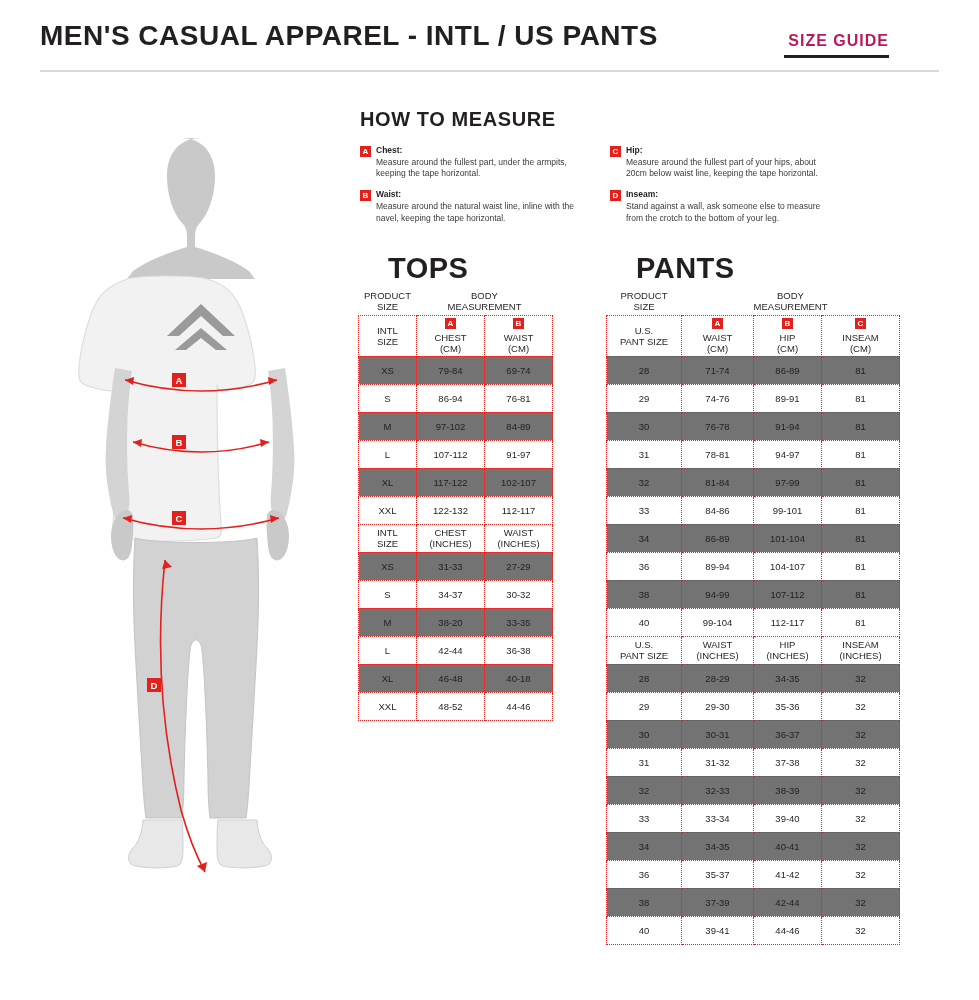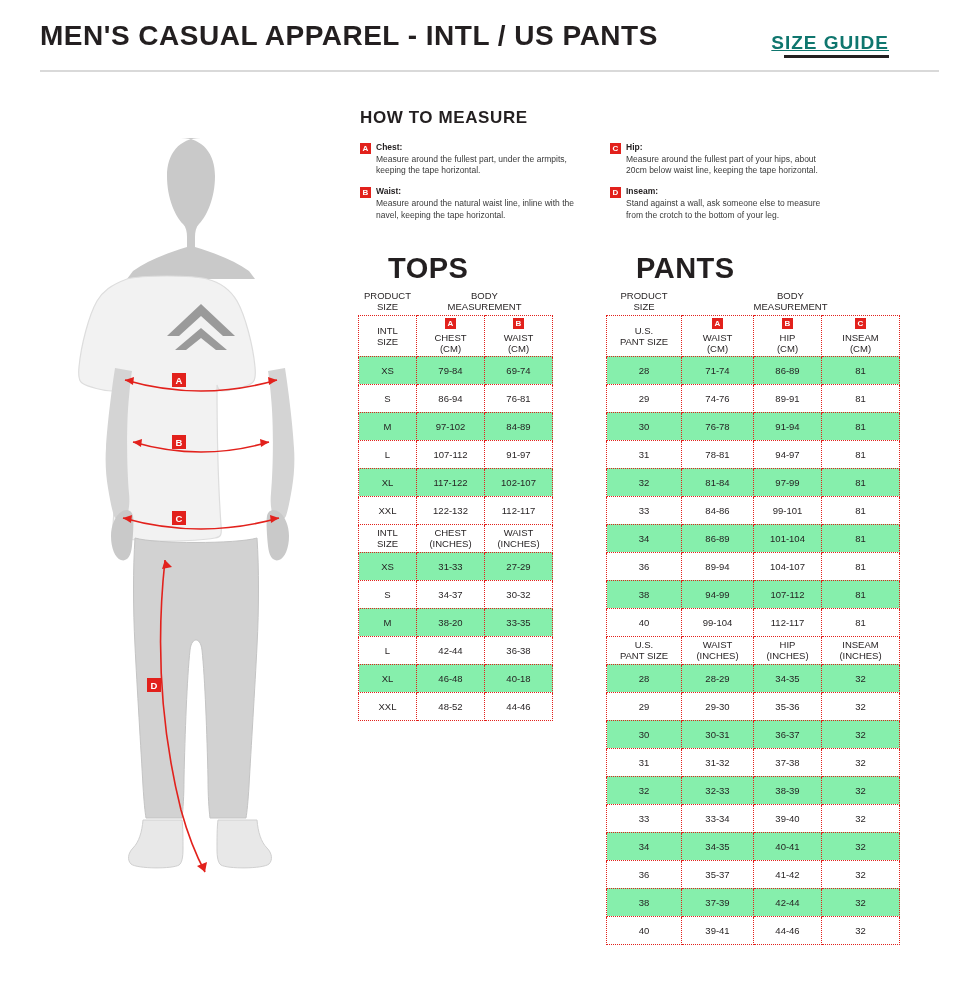--- a/index.html
+++ b/index.html
@@ -12,36 +12,36 @@
   .header{
     position:absolute;left:0;top:0;width:929px;height:72px;
   }
   .header .title{
     position:absolute;left:40px;top:20px;
     font-size:28px;font-weight:bold;letter-spacing:0.5px;
     color:#231f20;white-space:nowrap;
   }
   .header .sizeguide{
     position:absolute;right:40px;top:32px;
-    font-size:19px;font-weight:bold;letter-spacing:1px;color:#0f766e;text-decoration:underline;
+    font-size:16px;font-weight:bold;letter-spacing:1px;color:#be185d;
   }
   .header .sg-rule{
     position:absolute;right:40px;top:55px;width:105px;height:3px;background:#231f20;
   }
   .header .hr{
     position:absolute;left:40px;top:70px;width:899px;height:2px;background:#d9d9d9;
   }
 
   
   .figure{position:absolute;left:55px;top:130px;width:290px;height:760px;}
 
   
   .howto{position:absolute;left:360px;top:108px;width:580px;}
   .howto h2{
-    margin:0;font-size:17px;font-weight:bold;letter-spacing:0.6px;color:#231f20;
+    margin:0;font-size:20px;font-weight:bold;letter-spacing:0.6px;color:#231f20;
   }
   .howto-cols{display:flex;margin-top:14px;}
   .howto-col{width:222px;margin-right:28px;}
   .howto-item{display:flex;margin-bottom:9px;}
   .howto-badge{
     width:11px;height:11px;background:#e2211c;color:#fff;font-size:8px;font-weight:bold;
     display:flex;align-items:center;justify-content:center;margin-right:5px;flex:0 0 auto;margin-top:1px;
   }
   .howto-text{font-size:8.5px;line-height:1.38;color:#3a3a3a;}
   .howto-text b{color:#231f20;font-size:8.5px;}
@@ -58,21 +58,21 @@
     border:1px dotted #e2211c;
     text-align:center;vertical-align:middle;
     font-size:9.5px;color:#231f20;font-weight:normal;
     height:25px;
   }
   .hdr-red{
     color:#e2211c;font-weight:bold;font-size:10px;line-height:1.15;
     border:none !important;background:transparent !important;height:30px;
   }
   .colhead{font-weight:bold;font-size:9.5px;line-height:1.2;height:44px;background:#ffffff;}
-  .zebra{background:#86efac;margin-top:12px;}
+  .zebra{background:#737373;margin-top:12px;}
   .badge{
     display:inline-block;width:11px;height:11px;background:#e2211c;color:#fff;
     font-size:8px;font-weight:bold;line-height:11px;text-align:center;margin-bottom:3px;
   }
 </style>
 </head>
 <body>
 
 <div class="header">
   <div class="title">MEN'S CASUAL APPAREL - INTL / US PANTS</div>

